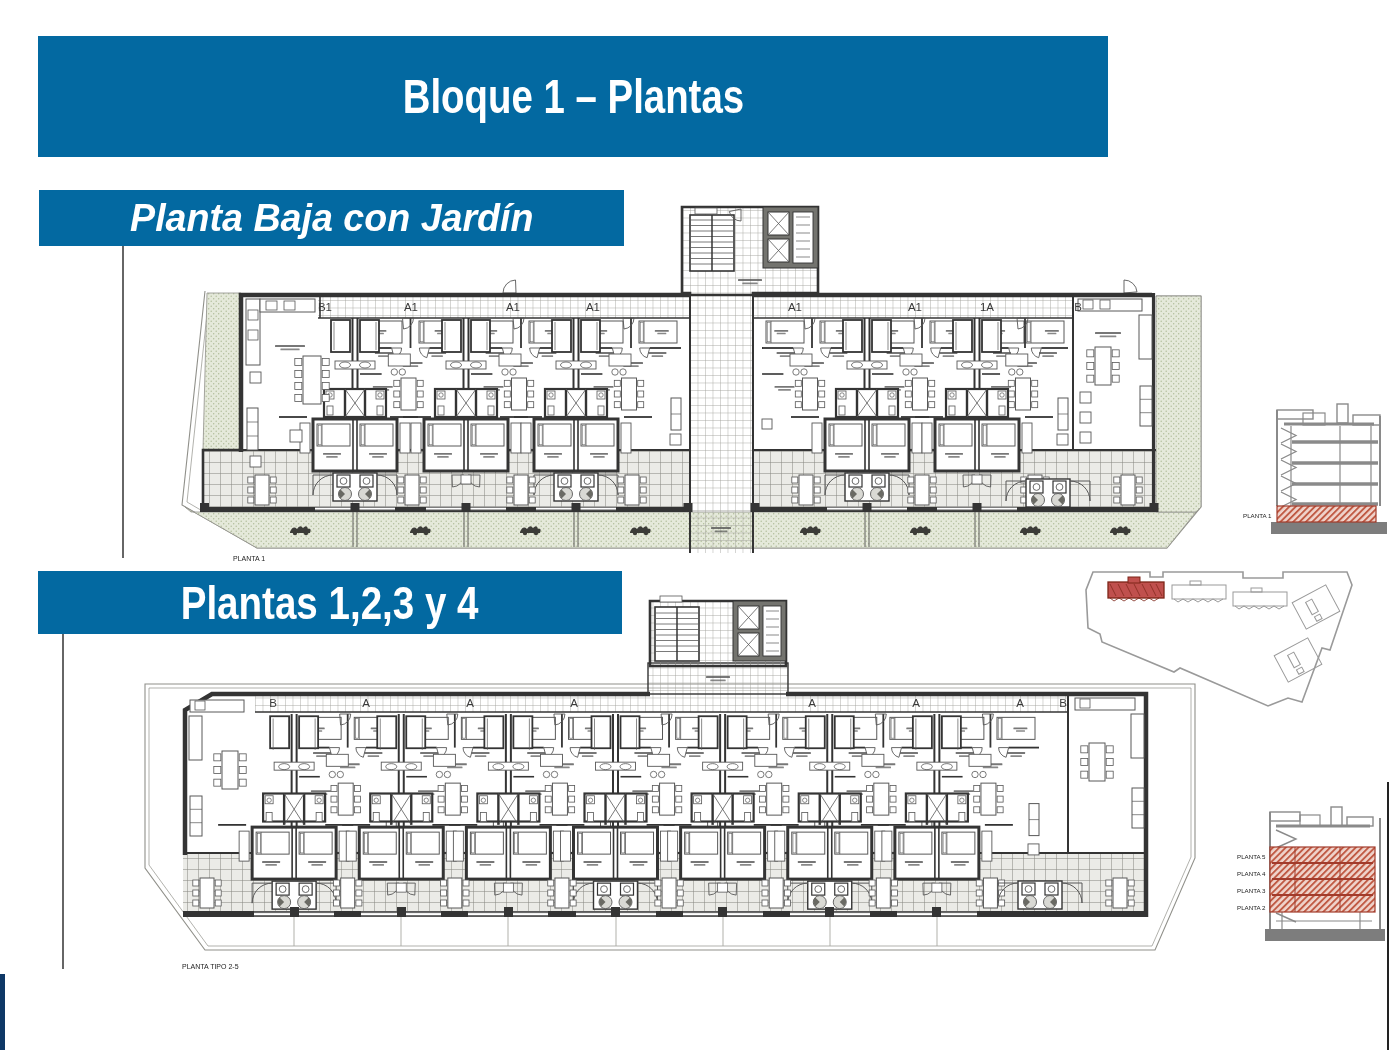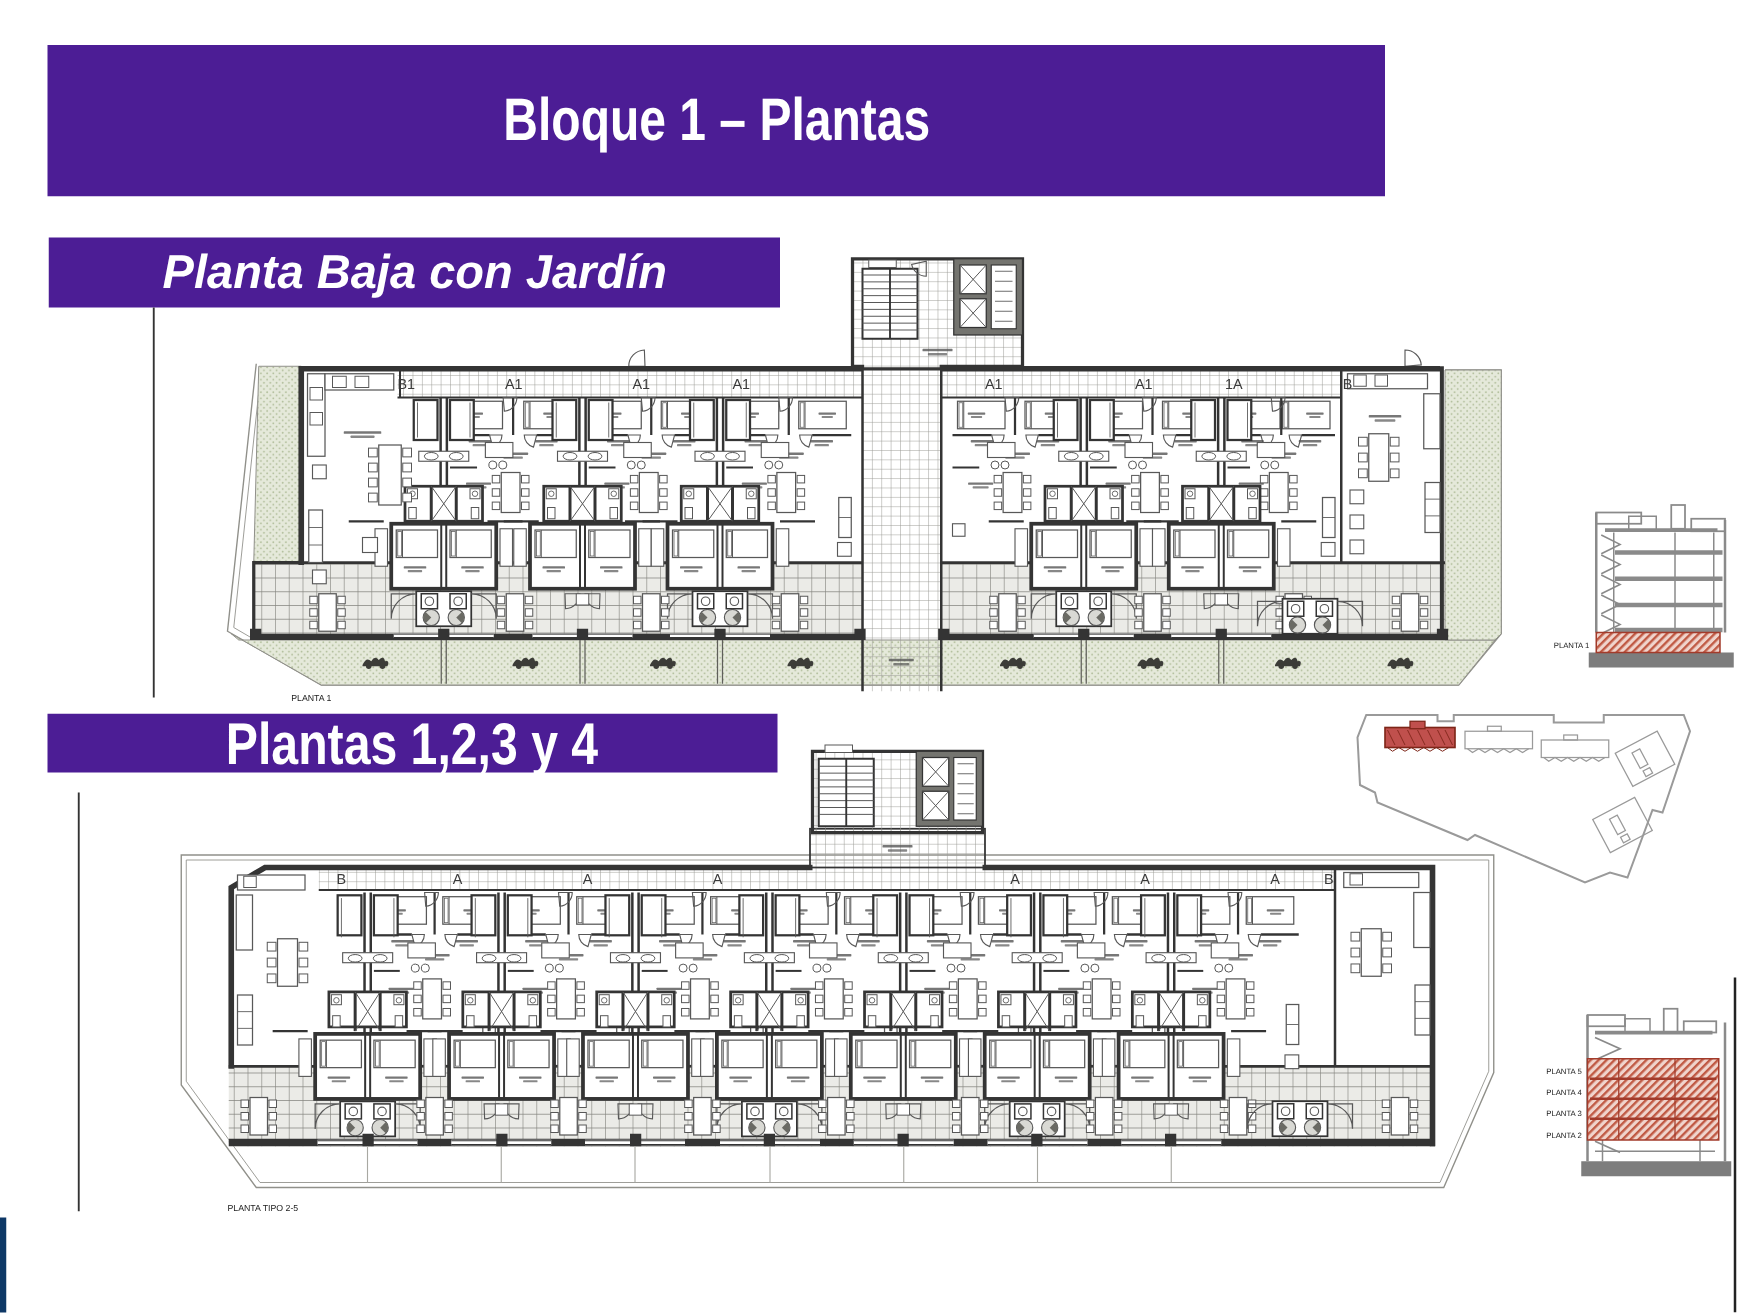--- a/index.html
+++ b/index.html
@@ -1,31 +1,31 @@
 <!DOCTYPE html>
 <html><head>
 <meta charset="utf-8">
 <style>
 html,body{margin:0;padding:0;background:#ffffff;width:1400px;height:1050px;overflow:hidden;}
-.bar{position:absolute;background:#4c1d95;color:#ffffff;font-family:"Liberation Sans",sans-serif;font-weight:bold;display:flex;align-items:center;justify-content:center;}
+.bar{position:absolute;background:#0369a1;color:#ffffff;font-family:"Liberation Sans",sans-serif;font-weight:bold;display:flex;align-items:center;justify-content:center;}
 .bar>span{display:inline-block;white-space:pre;}
 svg{position:absolute;left:0;top:0;}
 </style>
 </head>
 <body>
 
 <div class="bar" style="left:38px;top:36px;width:1070px;height:121px;font-size:48px;">
     <span style="transform:scaleX(0.80);">Bloque 1 – Plantas</span>
   </div>
 
 <div class="bar" style="left:39px;top:190px;width:585px;height:56px;font-size:38px;font-style:italic;">
     <span style="transform:scaleX(0.99);">Planta Baja con Jardín</span>
   </div>
 
-<div class="bar" style="left:38px;top:571px;width:584px;height:47px;font-size:47px;">
+<div class="bar" style="left:38px;top:571px;width:584px;height:63px;font-size:47px;">
     <span style="transform:scaleX(0.82);">Plantas 1,2,3 y 4</span>
   </div>
 
 <div style="position:absolute;left:0;top:974px;width:5px;height:76px;background:#0e3866;"></div>
 <svg width="1400" height="1050" viewBox="0 0 1400 1050">
 <defs>
 <pattern id="grid" width="7.5" height="7.5" patternUnits="userSpaceOnUse">
   <path d="M7.5 0H0V7.5" fill="none" stroke="#9a9a94" stroke-width="0.8"></path>
 </pattern>
 <pattern id="gridT" width="11" height="11" patternUnits="userSpaceOnUse">

